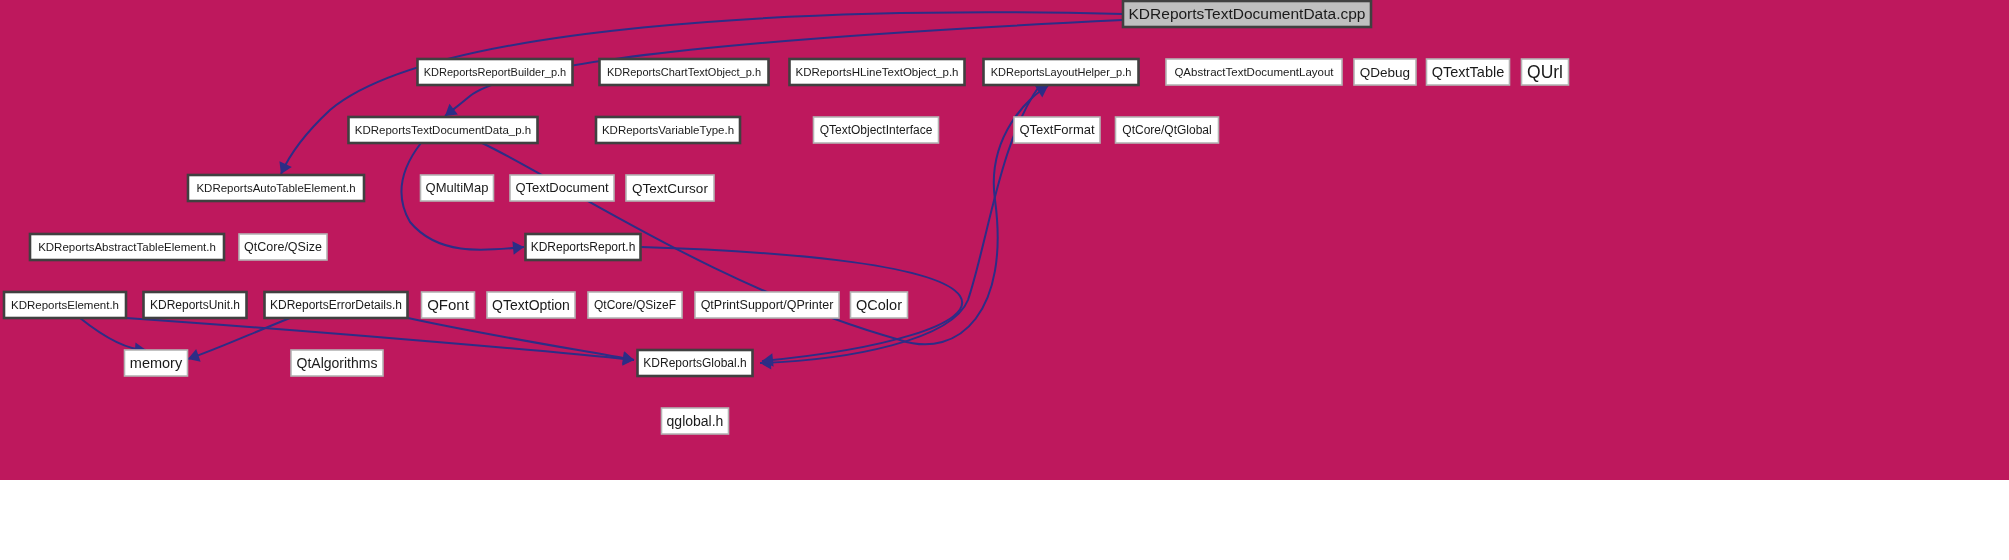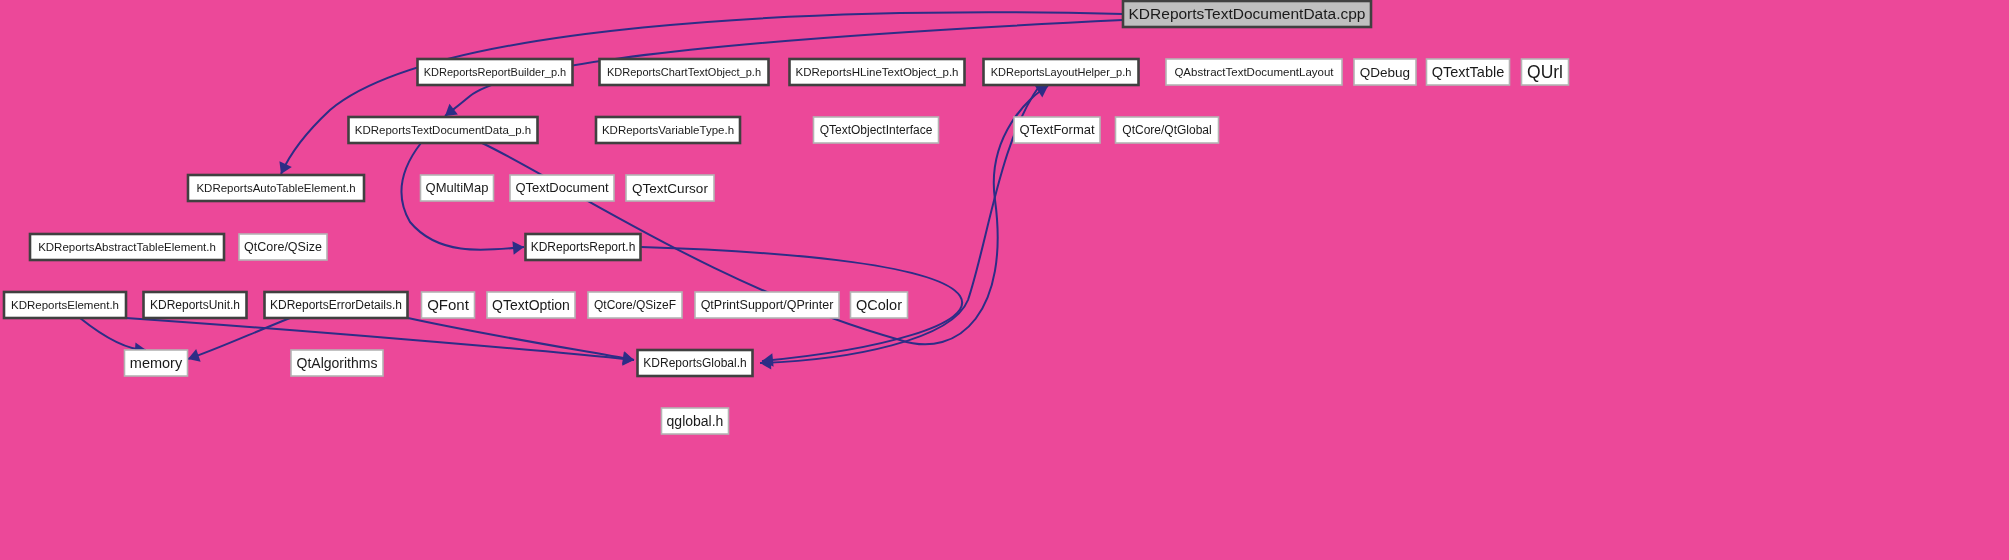--- a/index.html
+++ b/index.html
@@ -3,22 +3,22 @@
 <meta charset="utf-8">
 <style>
   html, body {
     margin: 0;
     padding: 0;
     background: #ffffff;
   }
   #graph-root {
     position: relative;
     width: 2009px;
-    height: 560px;
-    background: #ec4899;
+    height: 480px;
+    background: #be185d;
     font-family: "Liberation Sans", sans-serif;
     overflow: hidden;
   }
   svg#graph-svg {
     position: absolute;
     left: 0;
     top: 0;
     width: 2009px;
     height: 560px;
   }

